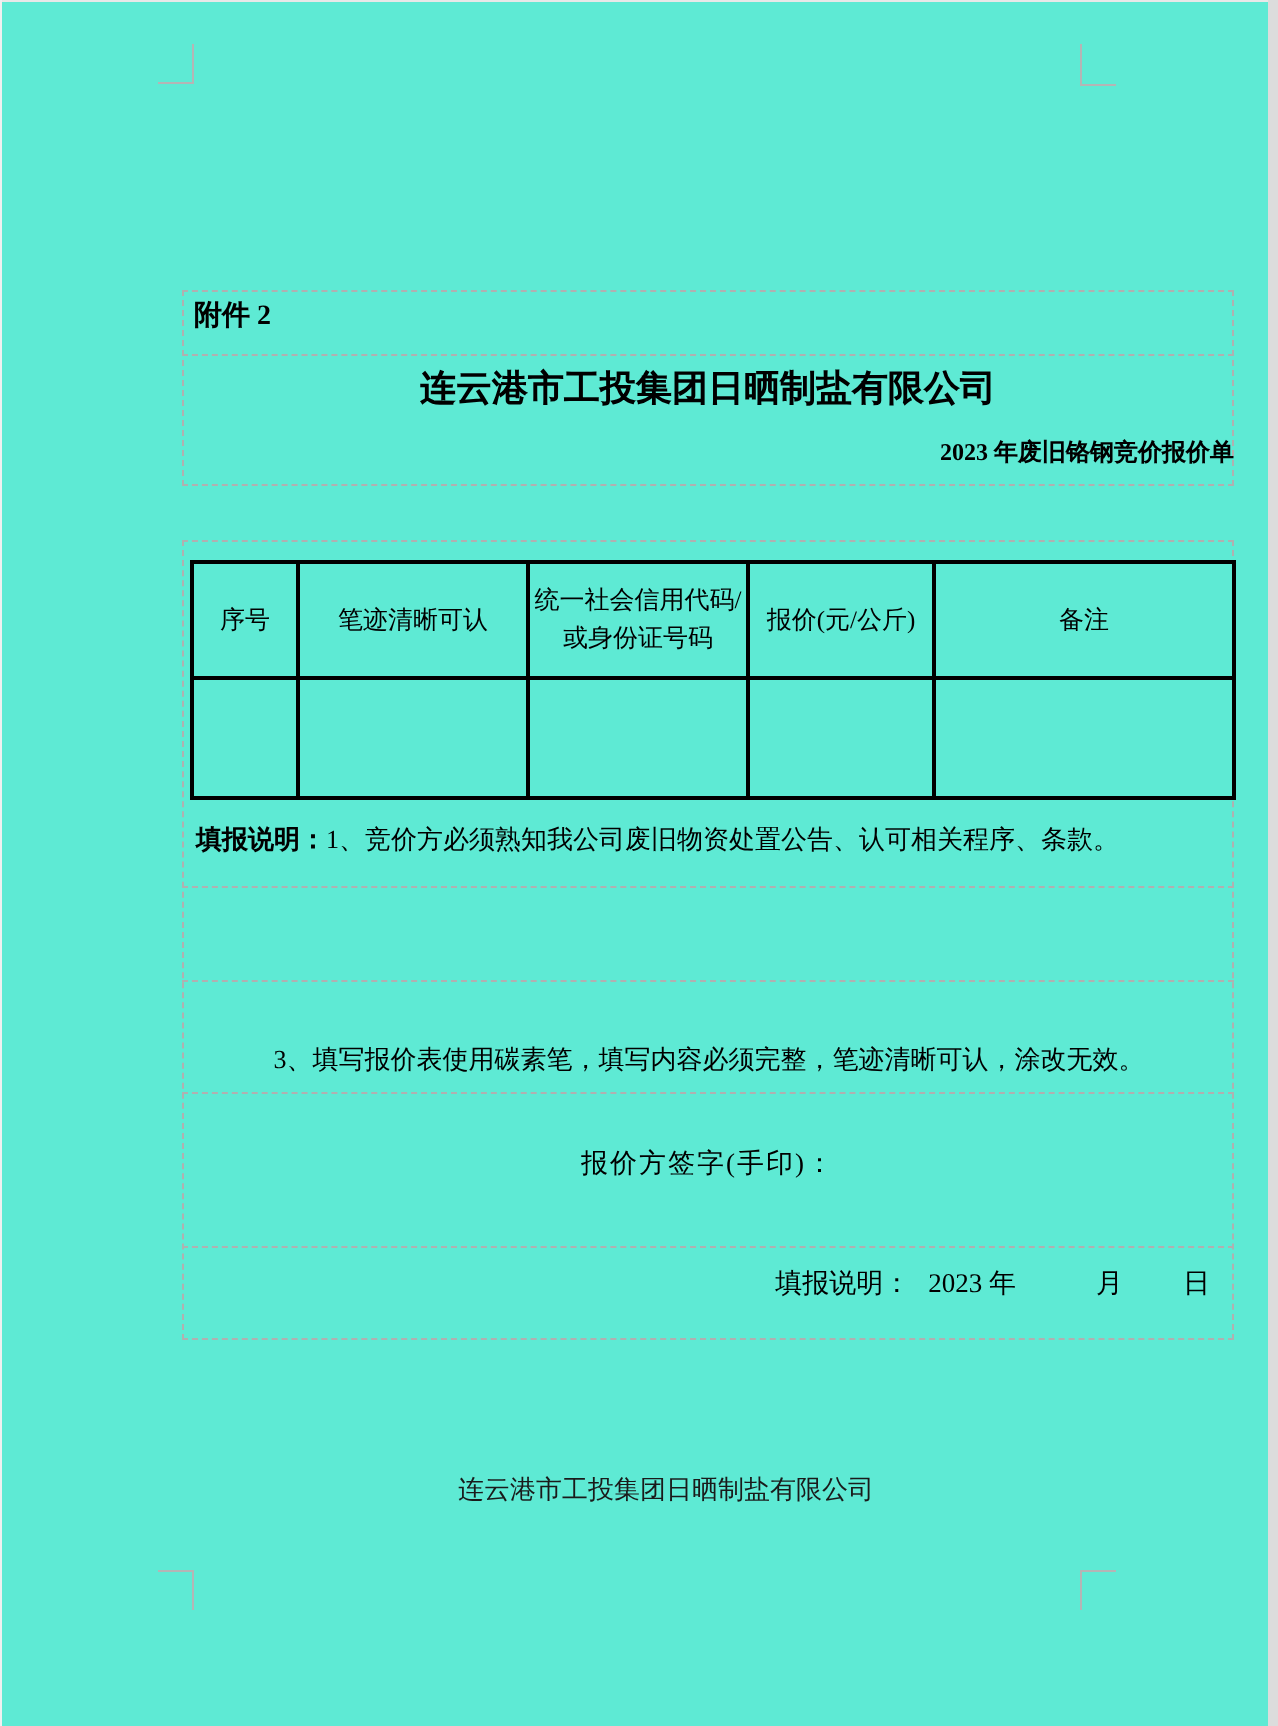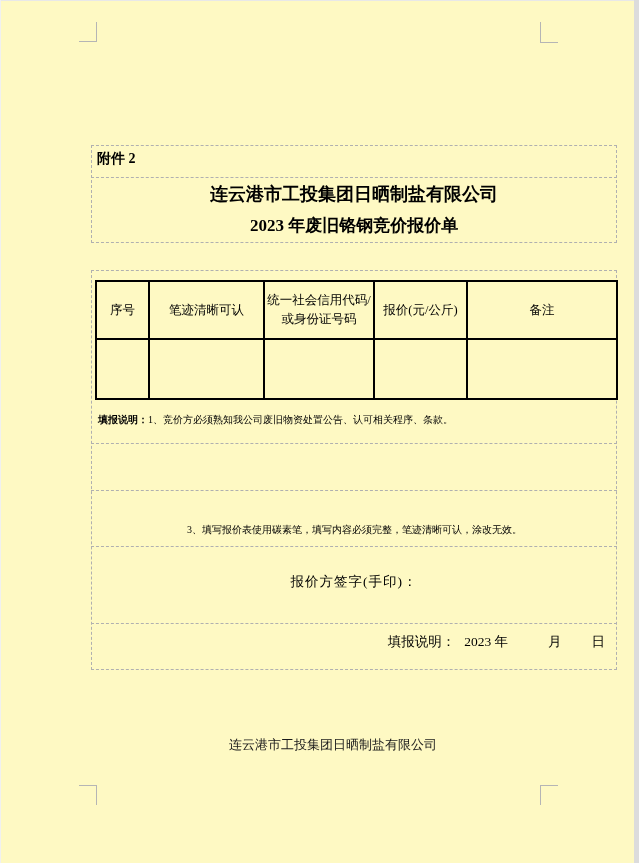--- a/index.html
+++ b/index.html
@@ -1,17 +1,17 @@
 <!DOCTYPE html>
 <html><head>
 <meta charset="utf-8">
 <style>
   html,body { margin:0; padding:0; background:#ffffff; }
   .page {
-    position:relative; width:639px; height:863px; background:#fef9c3;
+    position:relative; width:639px; height:863px; background:#5eead4;
     font-family:"Liberation Serif","DejaVu Serif",serif; color:#000000; overflow:hidden;
   }
   .edge-top   { position:absolute; left:0; top:0; width:100%; height:1px; background:#e8e8e8; }
   .edge-left  { position:absolute; left:0; top:0; width:1px; height:100%; background:#f0f0f0; }
   .edge-right { position:absolute; right:0; top:0; width:5px; height:100%; background:#dcdcdc; }
 
   .crop { position:absolute; box-sizing:border-box; width:18px; height:20px; border:0 solid #b5b5b5; }
   .crop.tl { left:79px;  top:22px;  border-right-width:1px; border-bottom-width:1px; }
   .crop.tr { left:540px; top:22px;  height:21px; border-left-width:1px;  border-bottom-width:1px; }
   .crop.bl { left:79px;  top:785px; border-right-width:1px; border-top-width:1px; }
@@ -19,33 +19,33 @@
 
   .guide { position:absolute; box-sizing:border-box; border:1px dashed #b0b0b0; left:91px; width:526px; }
   .guide.boxA { top:145px; height:98px; }
   .guide.boxB { top:270px; height:400px; }
   .guide-line { position:absolute; left:91px; width:526px; height:0; border-top:1px dashed #b0b0b0; }
   .gl-1 { top:177px; } .gl-2 { top:443px; } .gl-3 { top:490px; } .gl-4 { top:546px; } .gl-5 { top:623px; }
 
   .attach { position:absolute; left:97px; top:147px; font-size:14px; font-weight:bold; line-height:24px; }
   .doc-title    { position:absolute; left:91px; top:180px; width:526px; text-align:center;
                   font-size:18px; font-weight:bold; line-height:28px; }
-  .doc-subtitle { position:absolute; left:91px; top:211px; width:526px; text-align:center;
-                  font-size:17px; font-weight:bold; line-height:30px; }
+  .doc-subtitle { position:absolute; left:91px; top:211px; width:526px; text-align:right;
+                  font-size:12px; font-weight:bold; line-height:30px; }
 
   .quote-table { position:absolute; left:95px; top:280px; border-collapse:collapse; table-layout:fixed;
                  font-size:12.5px; }
   .quote-table th, .quote-table td {
     border:2px solid #000000; text-align:center; vertical-align:middle;
     font-weight:normal; padding:2px; line-height:19px; overflow:hidden;
   }
   .quote-table tr.head-row  { height:58px; }
   .quote-table tr.data-row  { height:60px; }
 
-  .para { position:absolute; left:98px; width:513px; font-size:10px; line-height:23px; }
+  .para { position:absolute; left:98px; width:513px; font-size:13px; line-height:23px; }
   .para.p1 { top:408px; } .para.p2 { top:455px; } .para.p3 { top:518px;text-align:center; }
   .note-label { font-weight:bold; }
 
   .signature { position:absolute; left:91px; top:570px; width:526px; text-align:center;
                font-size:13.5px; line-height:24px; letter-spacing:1px; }
 
   .quote-time { position:absolute; left:91px; top:630px; width:514px; padding-right:12px;
                 text-align:right; font-size:13.5px; line-height:24px; }
   .quote-time .qt-year  { margin-left:9px;margin-top:36px; }
   .quote-time .qt-month { margin-left:40px; }

